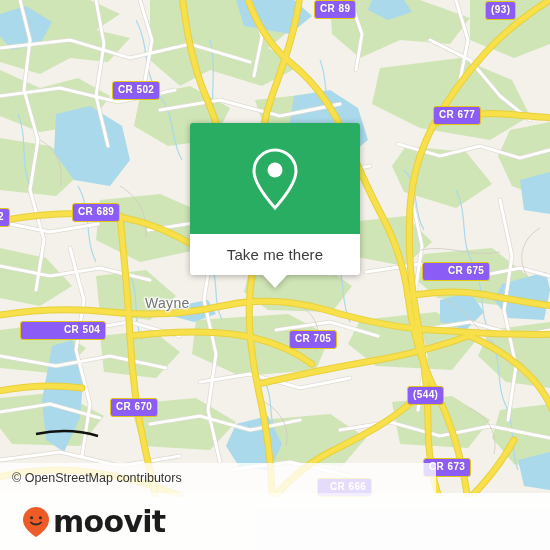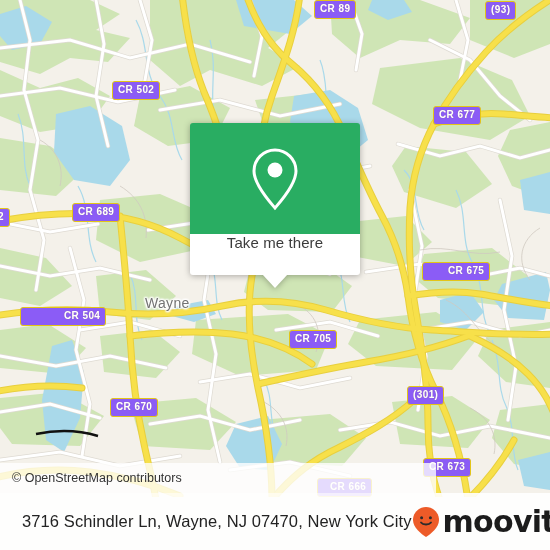--- a/index.html
+++ b/index.html
@@ -73,21 +73,21 @@
     border-radius: 3px 3px 0 0;
     display: flex;
     align-items: center;
     justify-content: center;
   }
   #popup-caption {
     background: #ffffff;
     border-radius: 0 0 3px 3px;
     height: 41px;
     display: flex;
-    align-items: flex-start;
+    align-items: center;
     justify-content: center;
     color: #3b3b3b;
     font-size: 15px;
     letter-spacing: 0.1px;
   }
   #popup-pointer {
     position: absolute;
     left: 50%;
     bottom: -13px;
     margin-left: -13px;
@@ -366,23 +366,23 @@
 
     <div class="place-label" style="left:145px; top:295px;">Wayne</div>
 
     <div class="shield" style="left:314px; top:0;">CR 89</div>
     <div class="shield" style="left:485px; top:1px;">(93)</div>
     <div class="shield" style="left:112px; top:81px;">CR 502</div>
     <div class="shield" style="left:390px; top:106px;margin-left:43px;">CR 677</div>
     <div class="shield" style="left:-8px;  top:208px;">2</div>
     <div class="shield" style="left:72px;  top:203px;">CR 689</div>
     <div class="shield" style="left:422px; top:262px;padding-left:25px;">CR 675</div>
-    <div class="shield" style="left:20px;  top:307px;padding-left:43px;">CR 504</div>
+    <div class="shield" style="left:20px;  top:321px;padding-left:43px;">CR 504</div>
     <div class="shield" style="left:289px; top:330px;">CR 705</div>
-    <div class="shield" style="left:407px; top:386px;">(301)</div>
+    <div class="shield" style="left:407px; top:386px;">(544)</div>
     <div class="shield" style="left:110px; top:398px;">CR 670</div>
     <div class="shield" style="left:423px; top:458px;">CR 673</div>
     <div class="shield" style="left:317px; top:478px;padding-left:12px;">CR 666</div>
 
     <div id="popup">
       <div id="popup-image">
         <svg width="54" height="66" viewBox="0 0 54 66">
           <path d="M27 4 C15.4 4 6 13.4 6 25 C6 38.5 21 55 27 62 C33 55 48 38.5 48 25 C48 13.4 38.6 4 27 4 Z" fill="none" stroke="#ffffff" stroke-width="3"></path>
           <circle cx="27" cy="24" r="7.5" fill="#ffffff"></circle>
         </svg>
@@ -392,21 +392,20 @@
       </div>
       <div id="popup-pointer"></div>
     </div>
 
     <div id="attribution">
       <span>© OpenStreetMap contributors</span>
     </div>
   </div>
 
   <div id="footer">
-    <div id="footer-address">3716 Schindler Ln, Wayne, NJ 07470, New York City</div>
     <div id="brand">
       <svg width="28" height="32" viewBox="0 0 28 32">
         <path d="M14 1 C6.8 1 1 6.8 1 14 C1 21.5 9.4 28.2 14 31 C18.6 28.2 27 21.5 27 14 C27 6.8 21.2 1 14 1 Z" fill="#ED5B28"></path>
         <circle cx="9.6" cy="11.8" r="1.5" fill="#2b2b2b"></circle>
         <circle cx="18.4" cy="11.8" r="1.5" fill="#2b2b2b"></circle>
         <path d="M9 16.4 C11 19.2 17 19.2 19 16.4" fill="none" stroke="#2b2b2b" stroke-width="1.8" stroke-linecap="round"></path>
       </svg>
       <span id="brand-wordmark">moovit</span>
     </div>
   </div>

